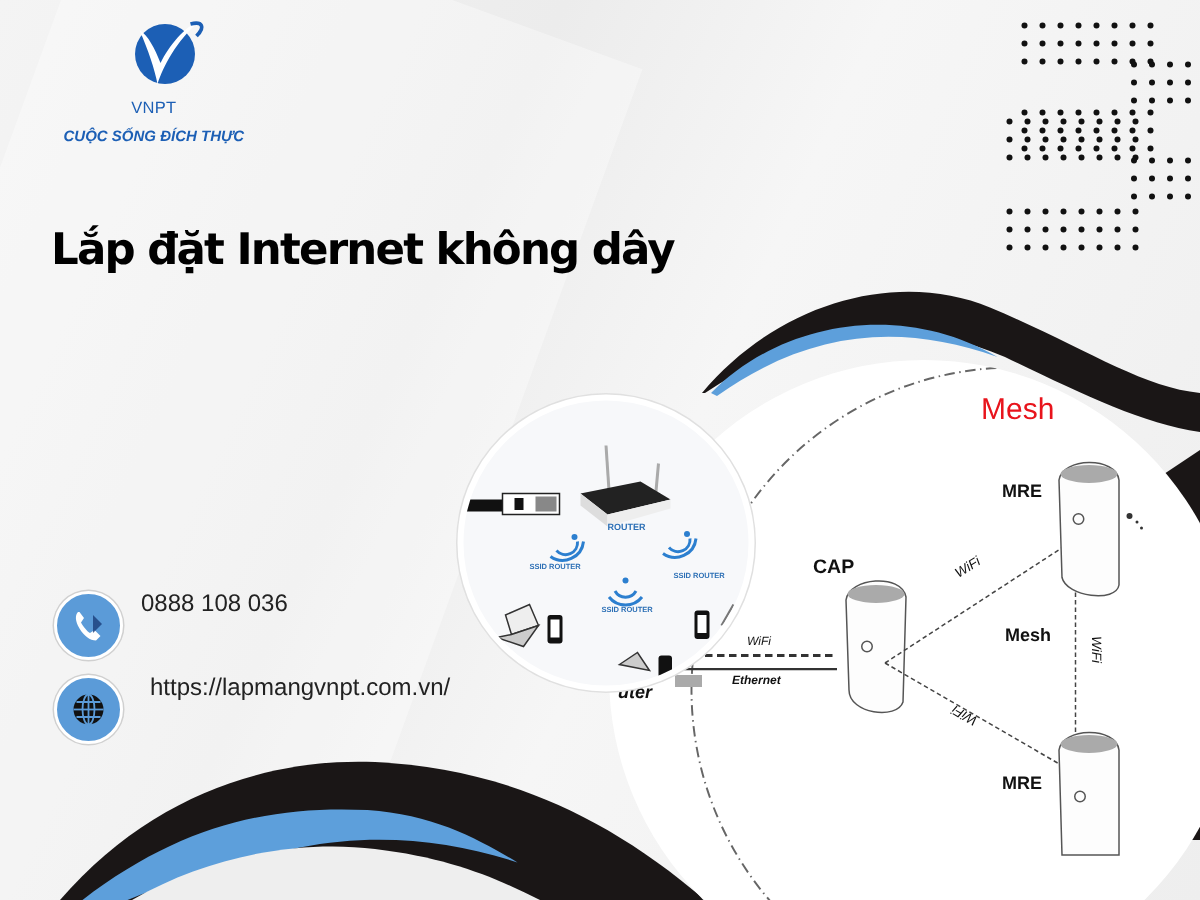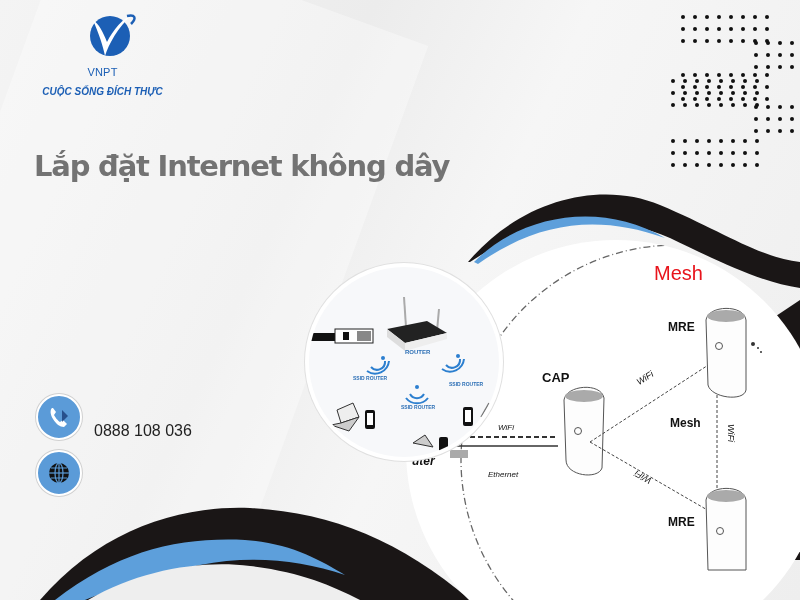--- a/index.html
+++ b/index.html
@@ -7,23 +7,23 @@
     background: linear-gradient(115deg, #f4f4f4 0%, #ececec 35%, #f6f6f6 55%, #eeeeee 100%);
     font-family: "Liberation Sans", sans-serif; }
   .abs { position:absolute; }
   .sheen { left:-60px; top:-40px; width:380px; height:700px; background:rgba(255,255,255,0.35); transform:rotate(20deg); }
   
   .logo { left:40px; top:8px; width:125px; height:90px; text-align:center; }
   .logo-mark { position:absolute; left:43px; top:0; width:56px; height:56px; }
   .logo-name { position:absolute; left:0; top:58px; width:125px; text-align:center; font-weight:normal; color:#1c5fb5; font-size:11px; letter-spacing:0.2px; }
   .logo-tag { position:absolute; left:0; top:78px; width:125px; text-align:center; font-weight:bold; font-style:italic; color:#1c5fb5; font-size:10px; }
   
-  .headline { left:34px; top:142px; width:450px; font-family:"DejaVu Sans", sans-serif; font-weight:bold; font-size:29px; line-height:48px; color:#737373; letter-spacing:-1.2px; }
-  
-  .contact-row { left:36px; display:flex; align-items:flex-end; }
+  .headline { left:34px; top:142px; width:450px; font-family:"DejaVu Sans", sans-serif; font-weight:bold; font-size:29px; line-height:48px; color:#000000; letter-spacing:-1.2px; }
+  
+  .contact-row { left:36px; display:flex; align-items:flex-start; }
   .contact-circle { width:42px; height:42px; border-radius:50%; background:#5b9bd8; border:2px solid #fff; box-shadow:0 0 0 1px #d0d0d0; display:flex; align-items:center; justify-content:center; }
   .contact-text { font-size:16px; color:#222; margin-left:12px; }
   .phone-row { top:394px; }
   .web-row { top:450px; }
   .web-row .contact-text { margin-left:18px; }
   
   .dots { left:660px; top:10px; width:140px; height:160px; }
   
   .big-circle { left:406px; top:240px; width:420px; height:420px; border-radius:50%; background:#fff; overflow:hidden; }
   .small-circle { left:305px; top:263px; width:190px; height:190px; border-radius:50%; background:#f7f8fa; border:4px solid #fff; overflow:hidden; box-shadow:0 0 0 1px #e0e0e0; }
@@ -213,21 +213,21 @@
   </svg>
   <span class="lbl" style="left:248px;top:22px;font-size:20px;font-weight:normal;color:#e8141c;">Mesh</span>
   <span class="lbl" style="left:136px;top:130px;font-size:13px;text-align:center;">CAP</span>
   <span class="lbl" style="left:262px;top:80px;font-size:12px;">MRE</span>
   <span class="lbl" style="left:262px;top:275px;font-size:12px;">MRE</span>
   <span class="lbl" style="left:264px;top:176px;font-size:12px;">Mesh</span>
   <span class="lbl" style="left:230px;top:133px;font-size:9px;font-weight:normal;font-style:italic;transform:rotate(-32deg);">WiFi</span>
   <span class="lbl" style="left:228px;top:232px;font-size:9px;font-weight:normal;font-style:italic;transform:rotate(210deg);">WiFi</span>
   <span class="lbl" style="left:316px;top:188px;font-size:9px;font-weight:normal;font-style:italic;transform:rotate(90deg);">WiFi</span>
   <span class="lbl" style="left:92px;top:183px;font-size:8px;font-weight:normal;font-style:italic;">WiFi</span>
-  <span class="lbl" style="left:82px;top:209px;font-size:8px;font-weight:normal;font-style:italic;margin-top:21px;">Ethernet</span>
+  <span class="lbl" style="left:82px;top:209px;font-size:8px;font-weight:bold;font-style:italic;">Ethernet</span>
   <span class="lbl" style="left:6px;top:214px;font-size:12px;font-style:italic;">uter</span>
 </div>
 
 <div class="abs small-circle">
   <svg class="abs" style="left:0;top:0;width:190px;height:190px;" viewBox="0 0 190 190">
 
     <rect x="0" y="66" width="26" height="8" fill="#111"></rect>
     <rect x="26" y="62" width="38" height="14" fill="#fff" stroke="#222"></rect>
     <rect x="34" y="65" width="6" height="8" fill="#111"></rect>
     <rect x="48" y="64" width="14" height="10" fill="#888"></rect>
@@ -295,13 +295,14 @@
     <svg width="26" height="26" viewBox="0 0 26 26">
       <circle cx="13" cy="13" r="10" fill="#111"></circle>
       <g fill="none" stroke="#5b9bd8" stroke-width="1.2">
         <ellipse cx="13" cy="13" rx="4" ry="10"></ellipse>
         <line x1="13" y1="3" x2="13" y2="23"></line>
         <line x1="3" y1="13" x2="23" y2="13"></line>
         <path d="M5,8 H21 M5,18 H21"></path>
       </g>
     </svg>
   </div>
+  <span class="contact-text">https://lapmangvnpt.com.vn/</span>
 </div>
 
 </body></html>

